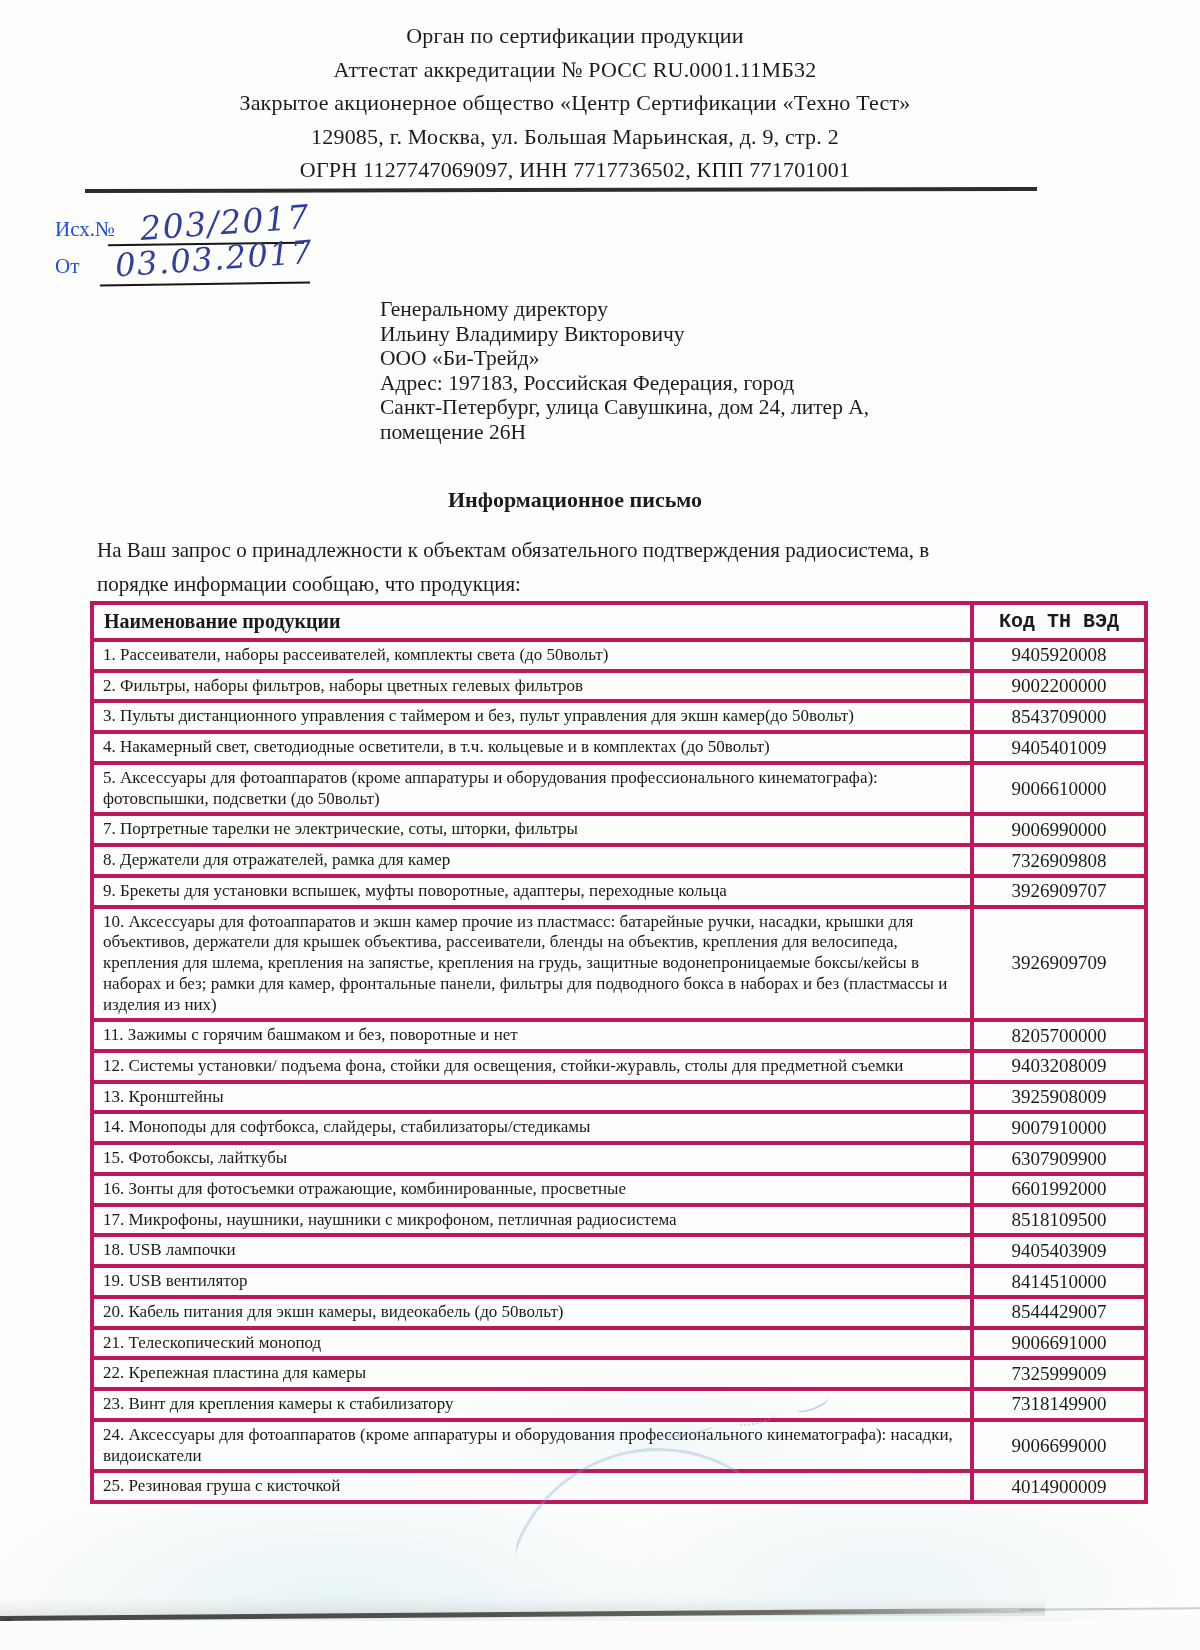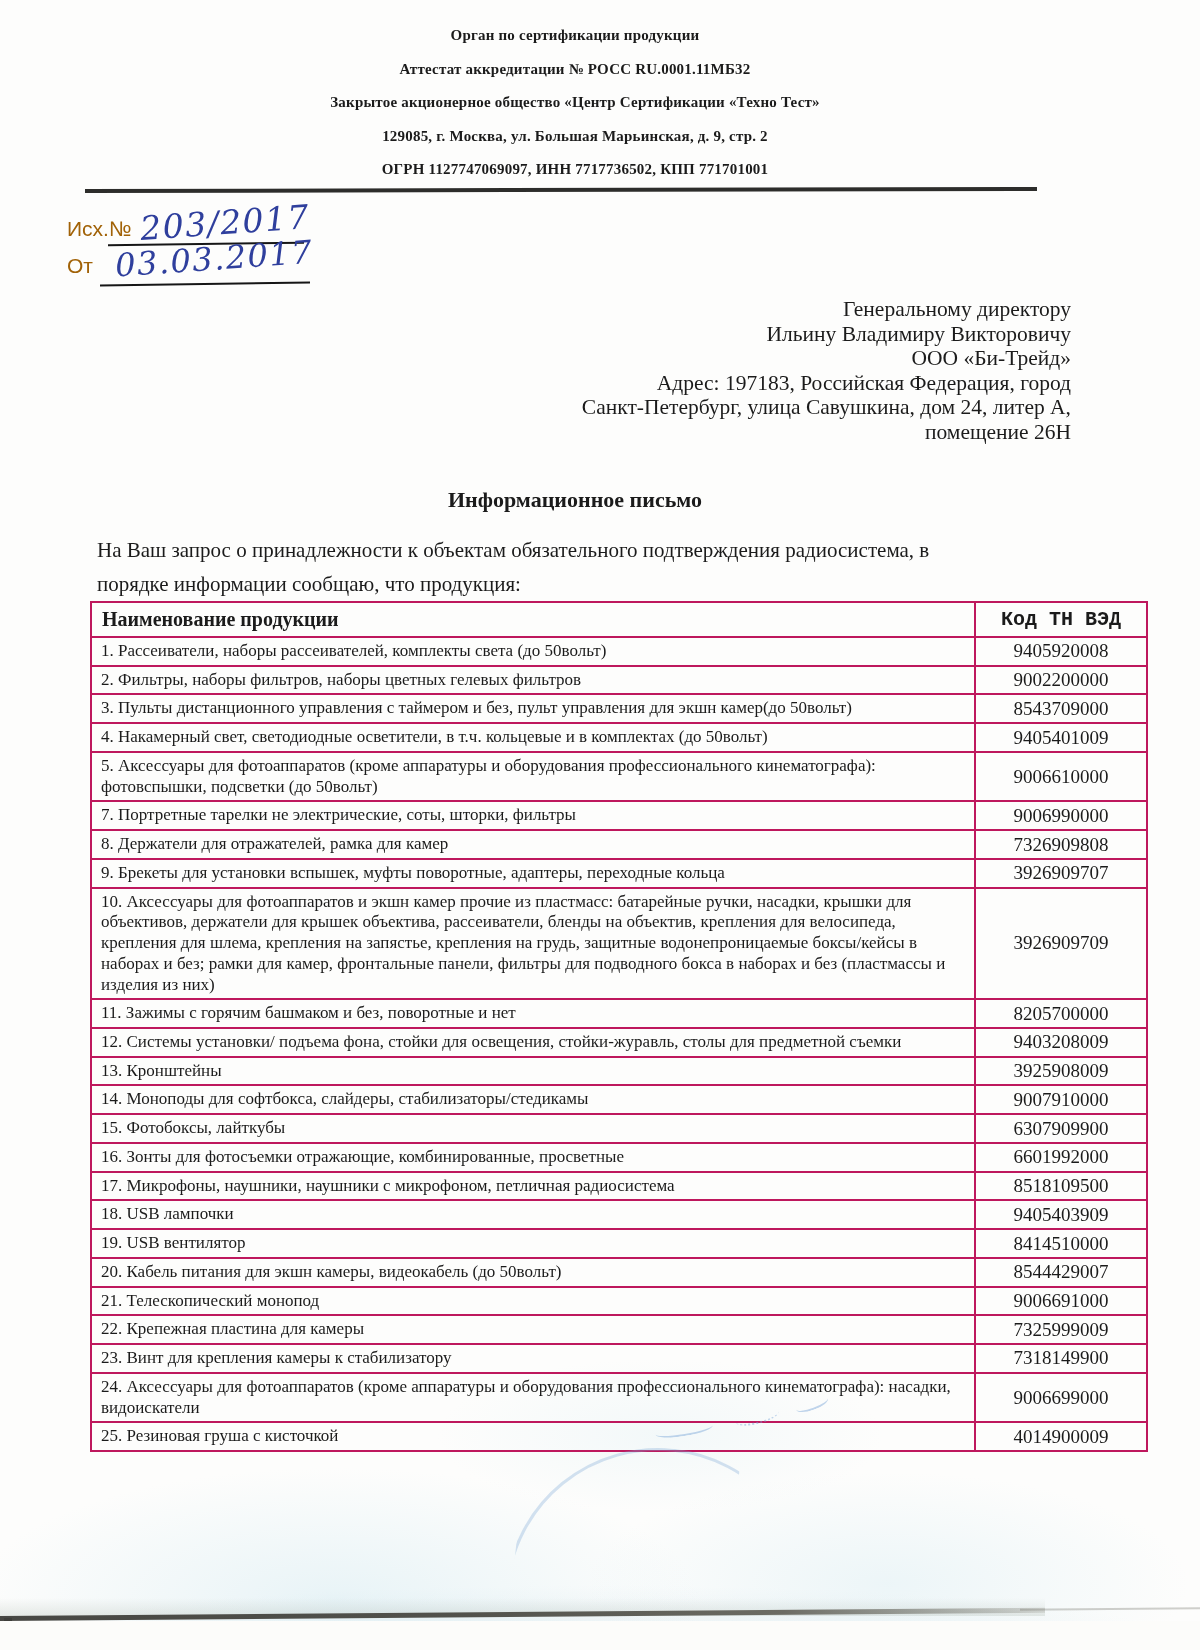--- a/index.html
+++ b/index.html
@@ -13,45 +13,45 @@
   
   .scan-tint{position:absolute;inset:0;pointer-events:none;
     background:
       radial-gradient(ellipse 520px 190px at 28% 97%, rgba(198,228,238,.38), transparent 70%),
       radial-gradient(ellipse 430px 160px at 74% 96%, rgba(198,228,238,.30), transparent 70%),
       radial-gradient(ellipse 320px 110px at 55% 87%, rgba(203,230,238,.20), transparent 70%),
       radial-gradient(ellipse 700px 60px at 50% 99%, rgba(190,215,225,.25), transparent 80%);
   }
   
   .cert-header{position:absolute;top:19px;left:95px;width:960px;text-align:center;
-    font-weight:bold;font-size:15px;line-height:33.5px;letter-spacing:.2px;}
+    font-weight:normal;font-size:22px;line-height:33.5px;letter-spacing:.2px;}
   .rule{position:absolute;top:188px;left:85px;width:952px;height:4px;background:#2d2d2b;
     transform:rotate(-.12deg);}
   
-  .ref-label{position:absolute;font-family:Liberation Sans, sans-serif;font-size:21px;color:#a16207;margin-left:12px;}
+  .ref-label{position:absolute;font-family:Liberation Serif, serif;font-size:21px;color:#1d4ed8;}
   .lbl-no{top:217px;left:55px;}
   .lbl-date{top:254px;left:55px;}
   .hand{position:absolute;font-family:"DejaVu Serif", serif;font-style:italic;
     color:var(--ink,#2f3f9d);letter-spacing:1.5px;}
   .hand-no{top:203px;left:140px;width:170px;text-align:center;font-size:33px;transform:rotate(-4deg);}
   .hand-date{top:240px;left:115px;width:190px;text-align:center;font-size:32px;transform:rotate(-4deg);}
   .uline{position:absolute;height:2px;background:#161616;}
   .u1{top:243px;left:108px;width:196px;transform:rotate(-.8deg);}
   .u2{top:283px;left:100px;width:210px;transform:rotate(-.8deg);}
   
-  .addressee{position:absolute;top:297px;left:380px;right:129px;text-align:right;
+  .addressee{position:absolute;top:297px;left:380px;right:109px;
     font-size:21.5px;line-height:24.6px;}
   
   .title{position:absolute;top:487px;left:95px;width:960px;text-align:center;
     font-weight:bold;font-size:22px;}
   .intro{position:absolute;top:533px;left:97px;width:905px;font-size:21px;line-height:34px;}
   
   .table-wrap{position:absolute;top:601px;left:90px;width:1058px;}
   table{border-collapse:collapse;width:100%;}
-  th,td{border:2px solid #be185d;}
+  th,td{border:4px solid #be185d;}
   th{font-size:20px;padding:5px 10px;}
   th.name{text-align:left;}
   th.code{width:150px;text-align:center;font-family:Liberation Mono, monospace;}
   td.name{font-size:17px;line-height:1.22;padding:3px 10px 3px 9px;vertical-align:middle;}
   td.code{font-size:19px;text-align:center;vertical-align:middle;padding:2px 4px;}
   
   .stamp-arc{position:absolute;left:505px;top:1448px;width:300px;height:300px;border-radius:50%;
     border:3px solid rgba(125,168,216,.32);clip-path:inset(0 28% 56% 2%);transform:rotate(6deg);}
   .stamp-mark{position:absolute;border-bottom:2px solid rgba(120,165,215,.45);border-radius:50%;}
   .m1{left:655px;top:1424px;width:58px;height:10px;transform:rotate(-9deg);}

